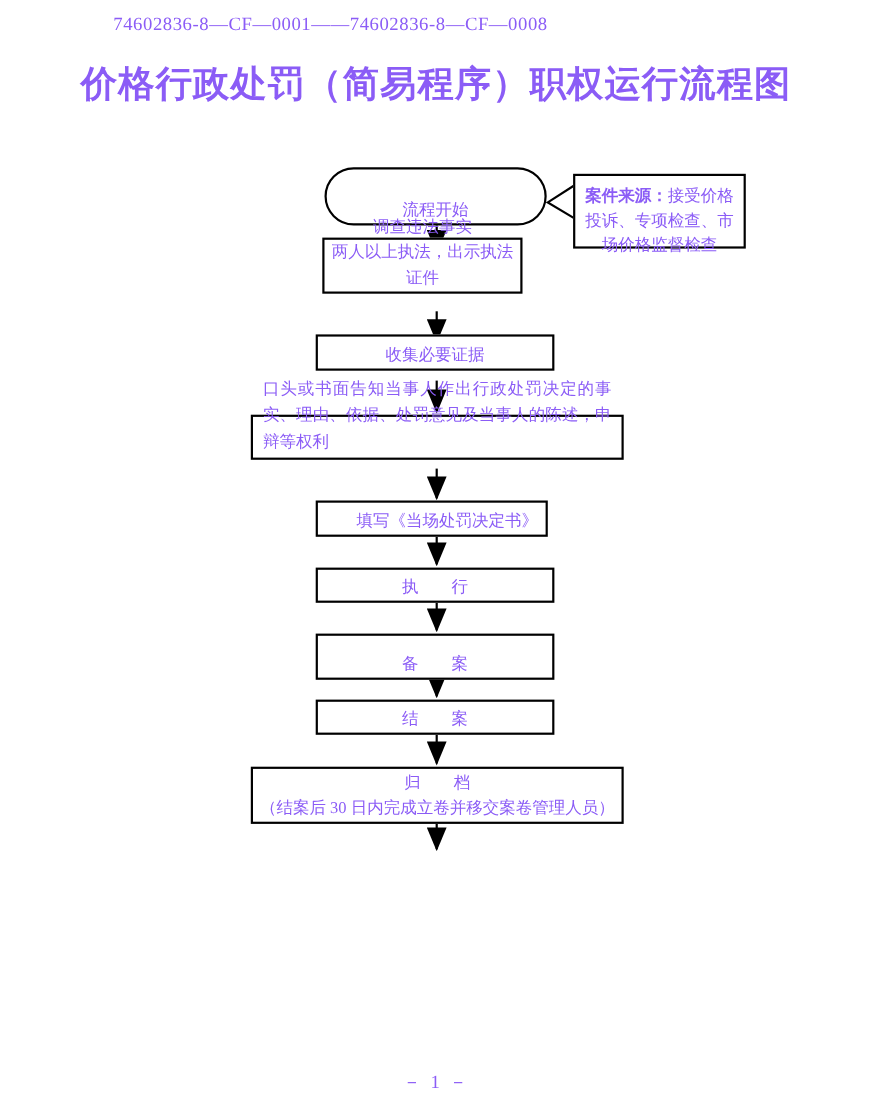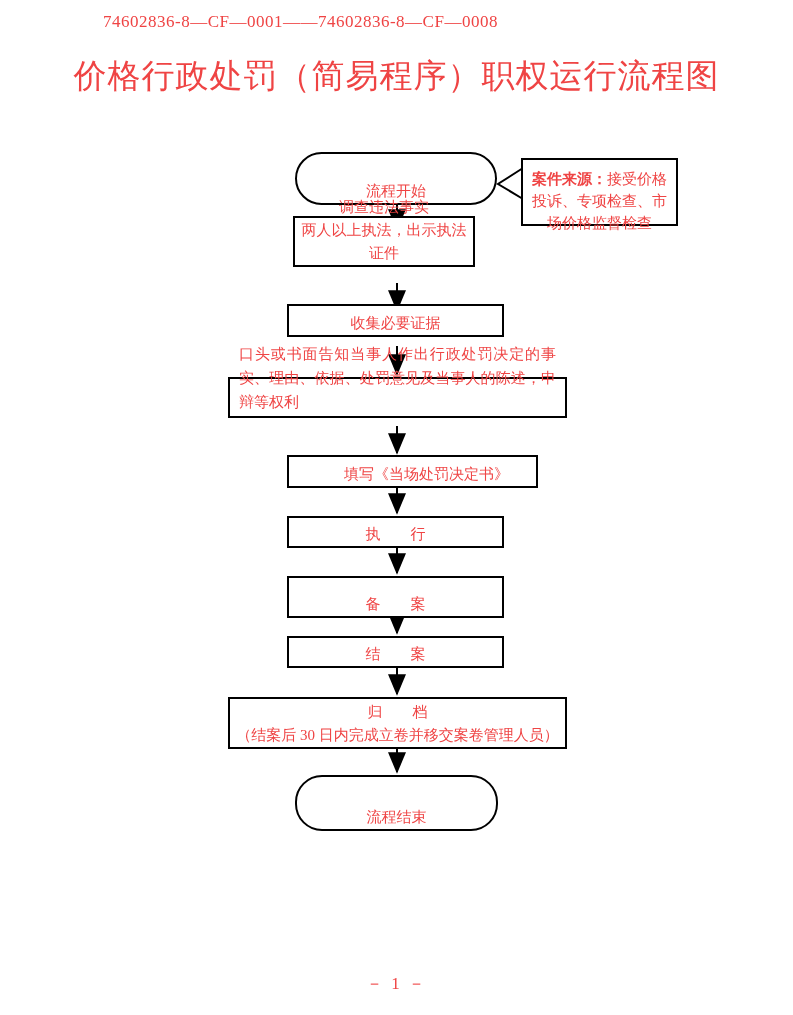--- a/index.html
+++ b/index.html
@@ -1,36 +1,36 @@
 <!DOCTYPE html>
 <html><head>
 <meta charset="utf-8">
 <style>
   html,body{margin:0;padding:0;background:#fff;}
   .page{
     position:relative;
     width:793px;height:1015px;
     background:#ffffff;
     font-family:"Liberation Serif", serif;
-    color:#ef4444;
+    color:#8b5cf6;
     overflow:hidden;
   }
   .doc-code{
     position:absolute;
     left:103px;top:12px;
     font-size:17px;
     letter-spacing:0.5px;
     white-space:nowrap;
   }
   .doc-title{
     position:absolute;
     left:0;right:0;top:54px;
     text-align:center;
     font-family:"Liberation Sans", sans-serif;
-    font-weight:normal;
+    font-weight:bold;
     font-size:33px;
     letter-spacing:1px;
     white-space:nowrap;
   }
   .connectors{
     position:absolute;left:0;top:0;width:793px;height:1015px;
     pointer-events:none;
   }
   .node{
     position:absolute;
@@ -113,40 +113,37 @@
   </div>
 
   <div class="node" style="left:287px;top:304px;width:217px;height:33px;">
     <span>收集必要证据</span>
   </div>
 
   <div class="node" style="left:228px;top:377px;width:339px;height:41px;">
     <span class="wide-text">口头或书面告知当事人作出行政处罚决定的事实、理由、依据、处罚意见及当事人的陈述，申辩等权利</span>
   </div>
 
-  <div class="node" style="left:287px;top:455px;width:251px;height:33px;padding-left:28px;">
+  <div class="node" style="left:287px;top:455px;width:211px;height:33px;padding-left:28px;">
     <span>填写《当场处罚决定书》</span>
   </div>
 
   <div class="node" style="left:287px;top:516px;width:217px;height:32px;">
     <span>执　　行</span>
   </div>
 
   <div class="node" style="left:287px;top:576px;width:217px;height:42px;">
     <span>备　　案</span>
   </div>
 
   <div class="node" style="left:287px;top:636px;width:217px;height:32px;">
     <span>结　　案</span>
   </div>
 
   <div class="node" style="left:228px;top:697px;width:339px;height:52px;">
     <span>归　　档</span>
     <span>（结案后 30 日内完成立卷并移交案卷管理人员）</span>
   </div>
 
-  <div class="node terminator" style="left:295px;top:775px;width:203px;height:56px;">
-    <span>流程结束</span>
-  </div>
 
   <div class="page-number">－ 1 －</div>
 
 </div>
 
 </body></html>

